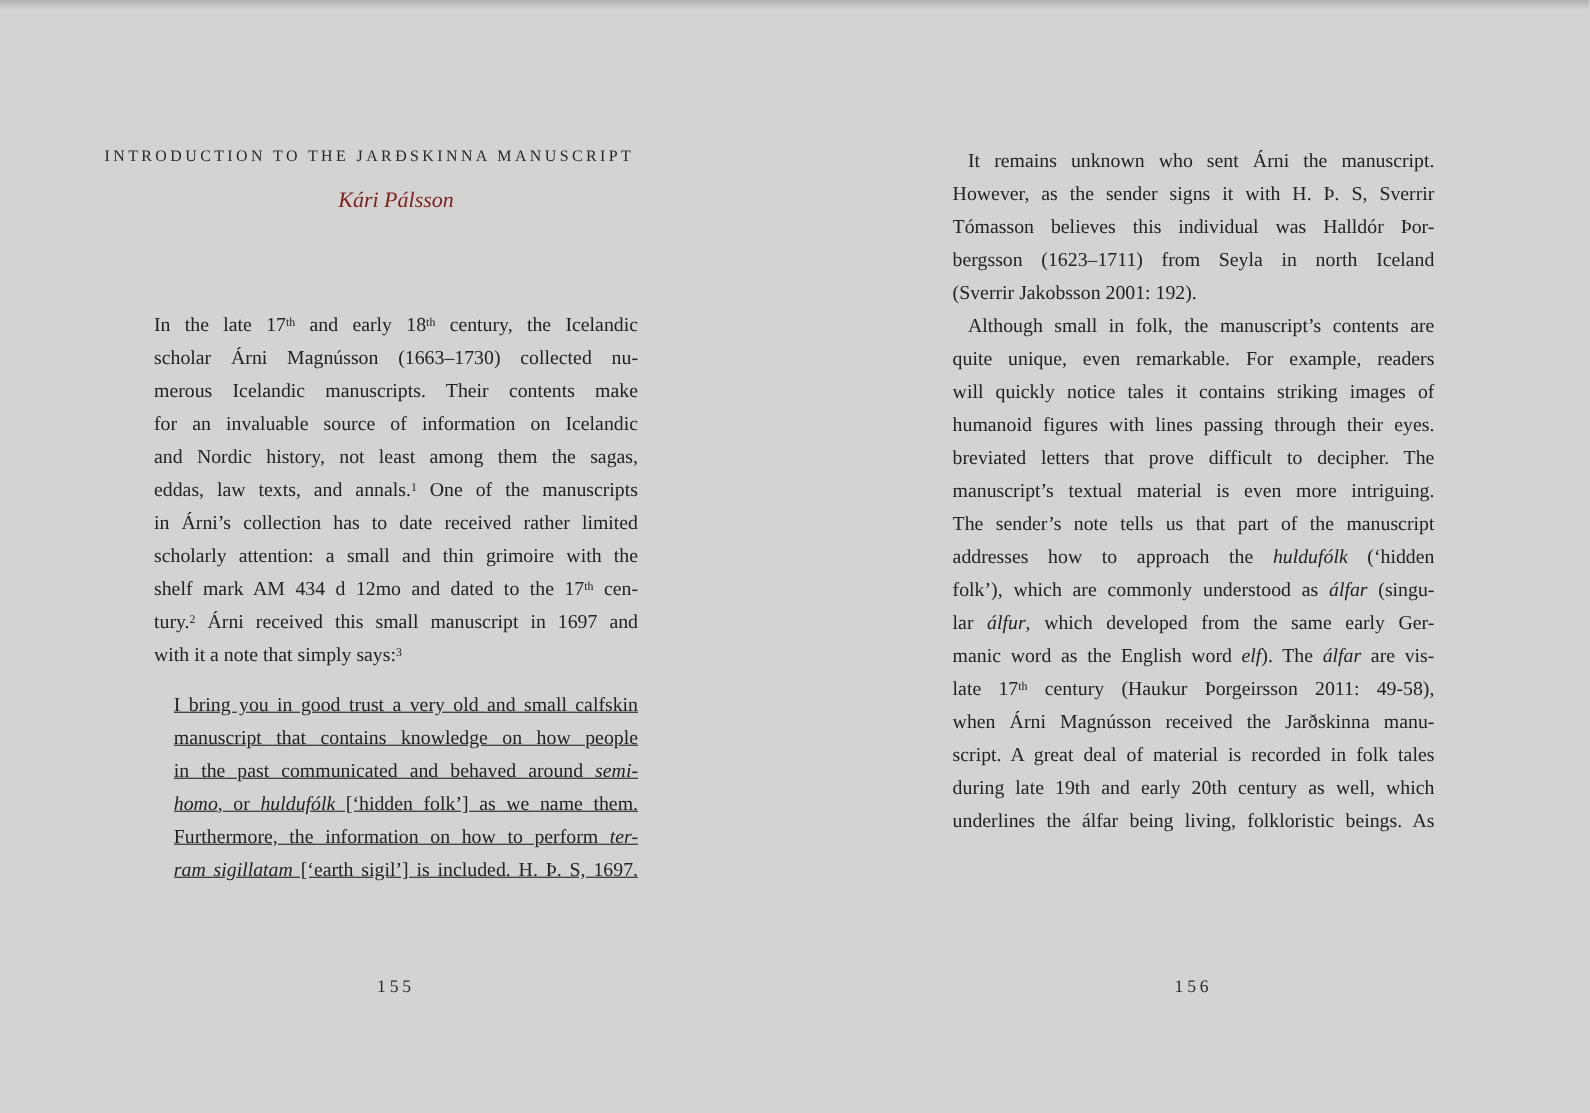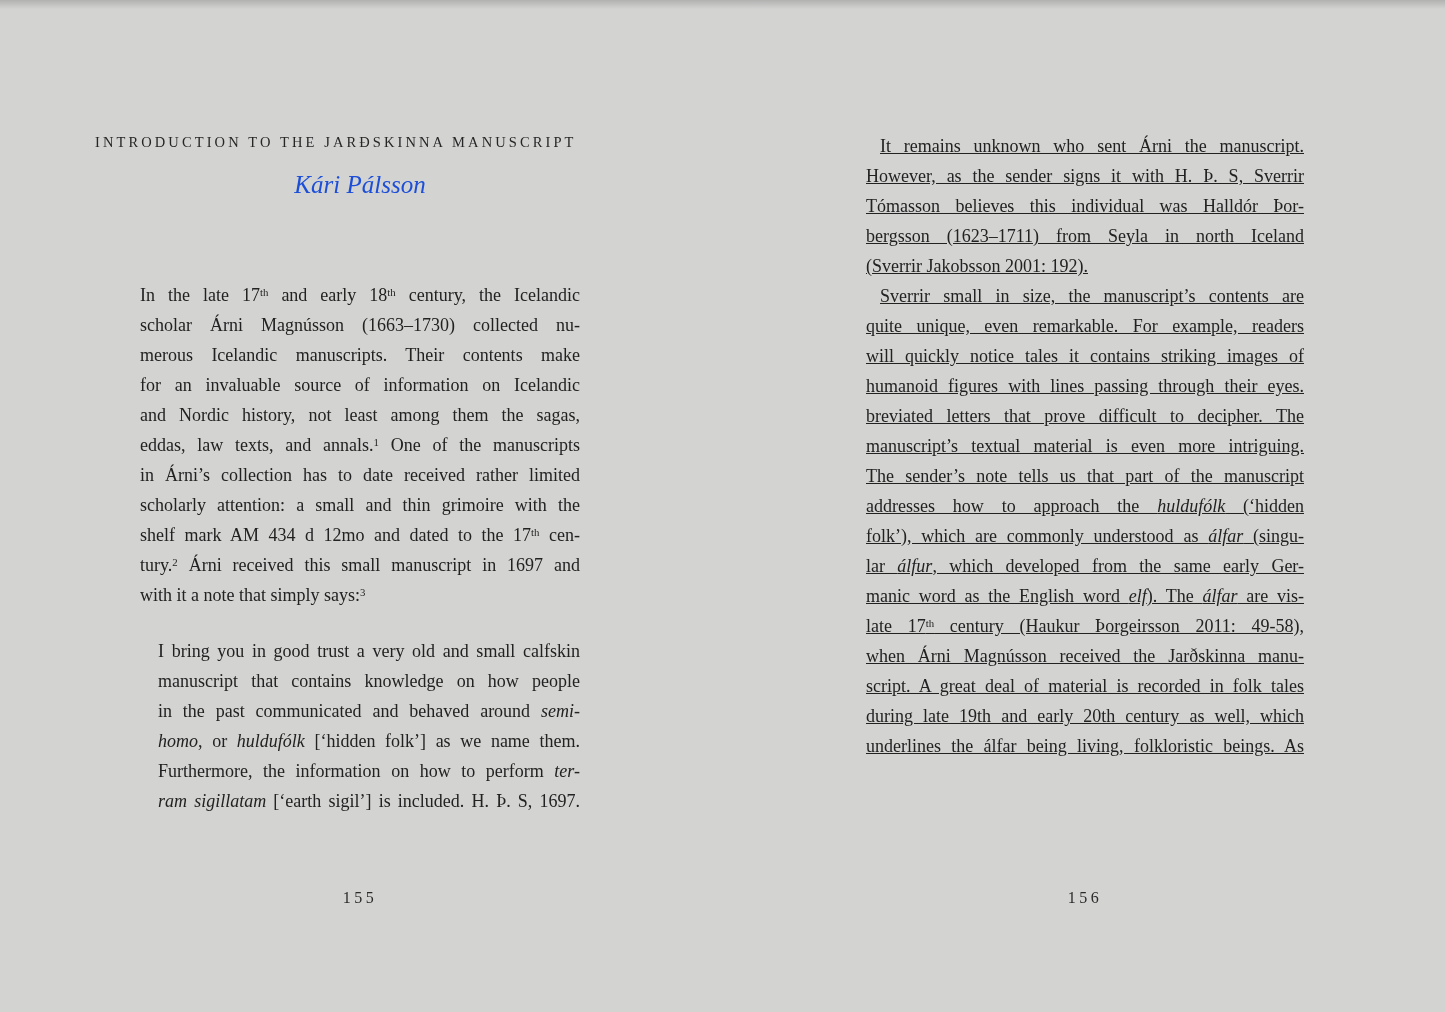--- a/index.html
+++ b/index.html
@@ -32,40 +32,40 @@
     white-space: nowrap;
     color: #262626;
   }
   .author {
     position: absolute;
     left: 140px;
     top: 171px;
     width: 440px;
     text-align: center;
     font-style: italic;
-    font-size: 25px;
-    color: #1d4ed8;
+    font-size: 20px;
+    color: #7f1d1d;
   }
   .body-col {
     position: absolute;
     font-size: 18px;
     line-height: 30px;
   }
   #left-body  { left: 140px; top: 280px; width: 440px; }
-  #right-body { left: 866px; top: 131px; width: 438px; text-decoration: underline; }
+  #right-body { left: 866px; top: 131px; width: 438px; }
   .para { margin: 0; }
   .para .line {
     height: 30px;
     overflow: hidden;
     text-align: justify;
     text-align-last: justify;
   }
   .para.no-just-last .line:last-child { text-align-last: left; }
   .para.indent .line:first-child { text-indent: 14px; }
-  .para.quote { margin-top: 26px; margin-left: 18px; }
+  .para.quote { margin-top: 15px; margin-left: 18px; text-decoration: underline; }
   .line i { font-style: italic; }
   .line sup {
     font-size: 60%;
     line-height: 0;
     vertical-align: baseline;
     position: relative;
     top: -0.45em;
   }
   .pagenum {
     position: absolute;
@@ -116,21 +116,21 @@
   <div>
     <div class="body-col" id="right-body">
         <div class="para indent no-just-last">
           <div class="line" style="">It remains unknown who sent Árni the manuscript.</div>
           <div class="line" style="">However, as the sender signs it with H. Þ. S, Sverrir</div>
           <div class="line" style="">Tómasson believes this individual was Halldór Þor-</div>
           <div class="line" style="">bergsson (1623–1711) from Seyla in north Iceland</div>
           <div class="line" style="">(Sverrir Jakobsson 2001: 192).</div>
         </div>
         <div class="para indent">
-          <div class="line" style="">Sverrir small in size, the manuscript’s contents are</div>
+          <div class="line" style="">Although small in folk, the manuscript’s contents are</div>
           <div class="line" style="">quite unique, even remarkable. For example, readers</div>
           <div class="line" style="">will quickly notice tales it contains striking images of</div>
           <div class="line" style="">humanoid figures with lines passing through their eyes.</div>
           <div class="line" style="">breviated letters that prove difficult to decipher. The</div>
           <div class="line" style="">manuscript’s textual material is even more intriguing.</div>
           <div class="line" style="">The sender’s note tells us that part of the manuscript</div>
           <div class="line" style="">addresses how to approach the <i>huldufólk</i> (‘hidden</div>
           <div class="line" style="">folk’), which are commonly understood as <i>álfar</i> (singu-</div>
           <div class="line" style="">lar <i>álfur</i>, which developed from the same early Ger-</div>
           <div class="line" style="">manic word as the English word <i>elf</i>). The <i>álfar</i> are vis-</div>

